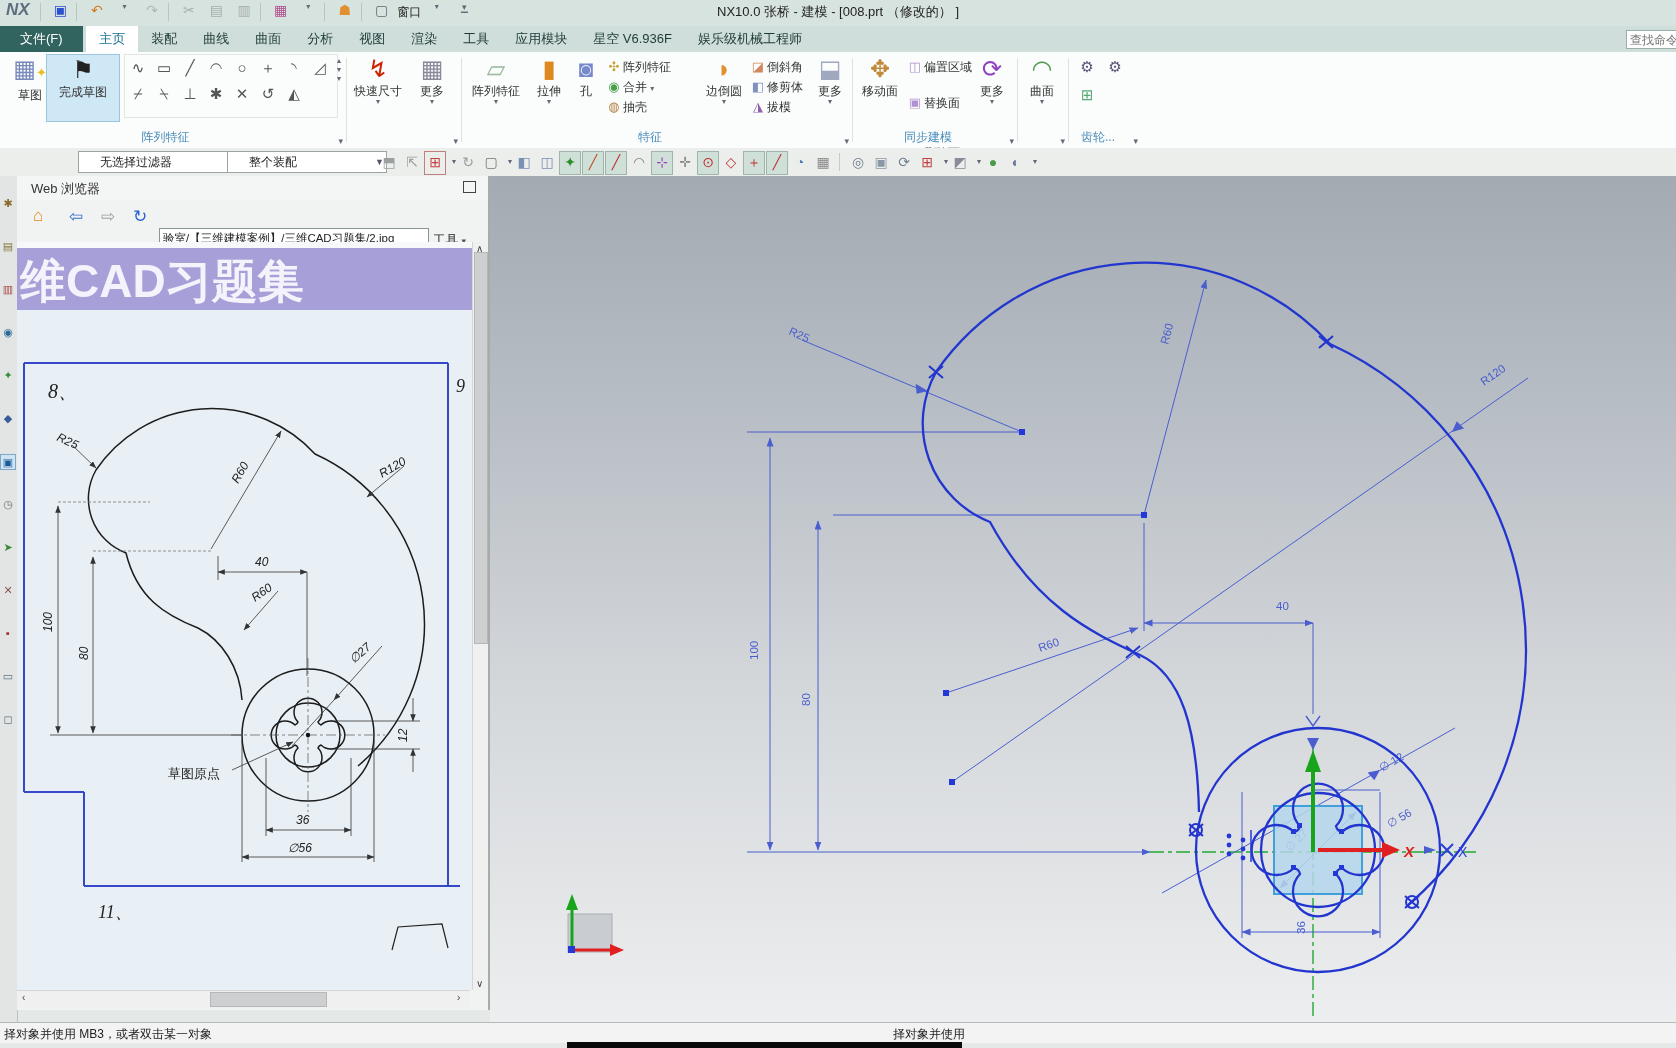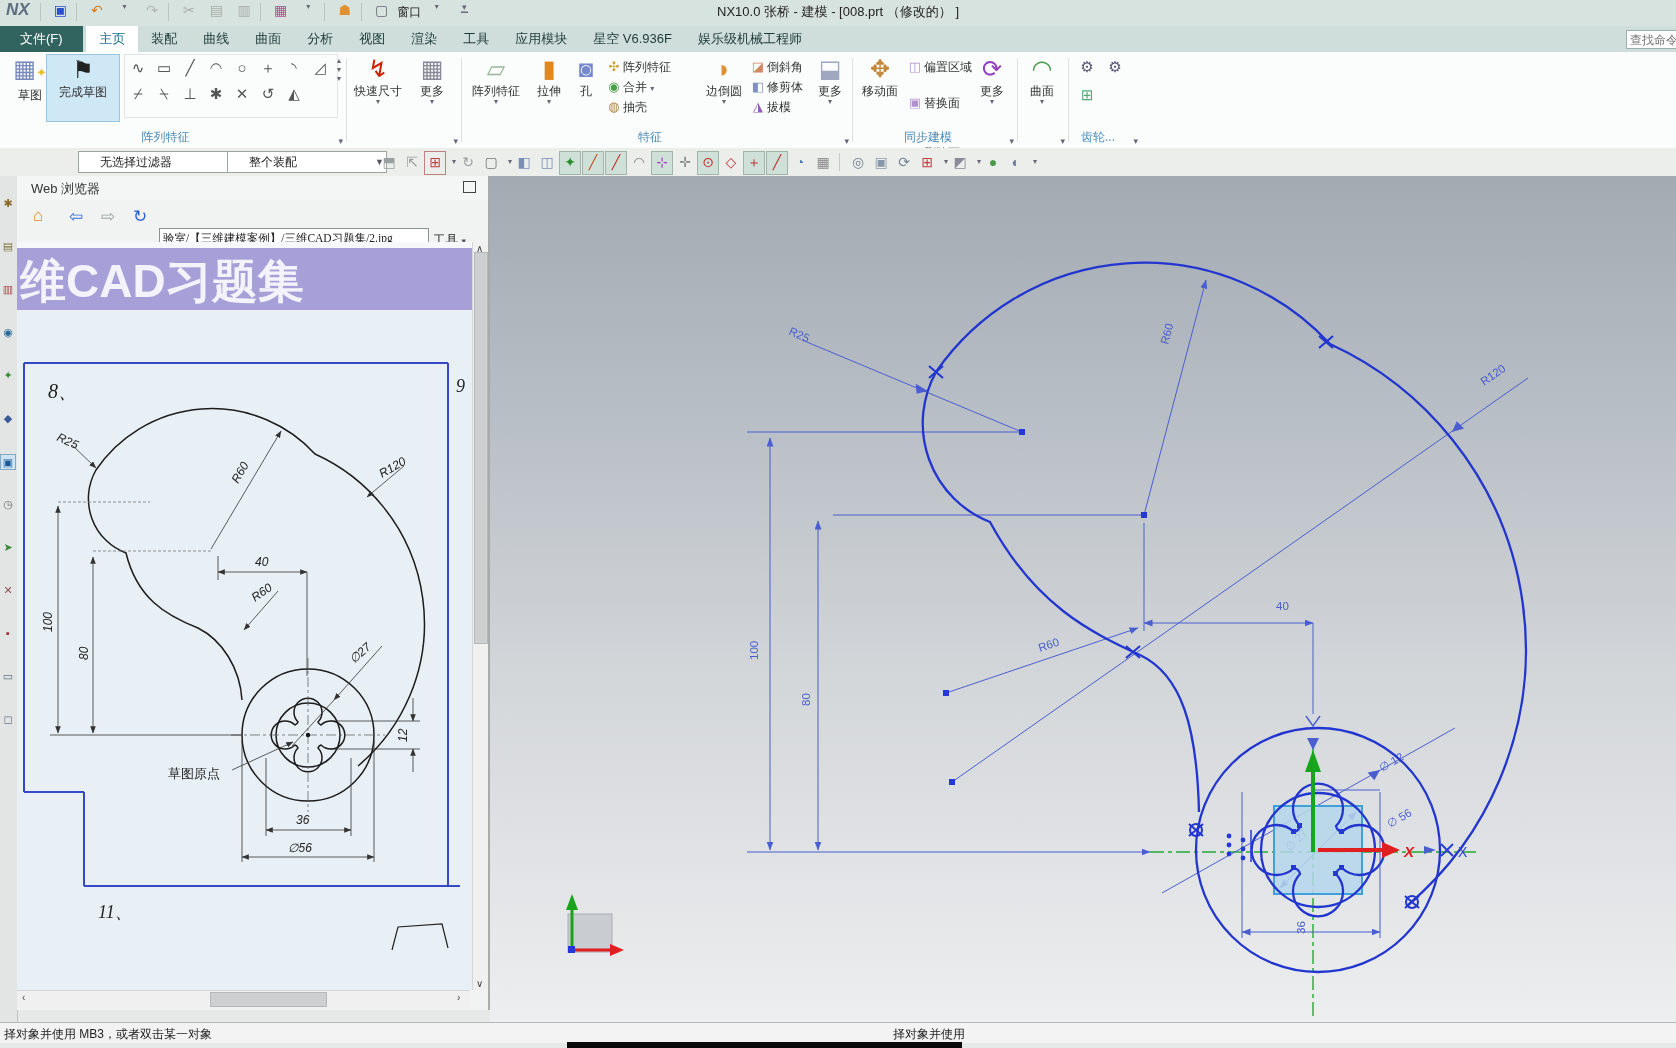--- a/index.html
+++ b/index.html
@@ -44,21 +44,21 @@
   .resstrip{left:0;top:176px;width:17px;height:846px;background:#e2e5e3;border-right:1px solid #bfc4c1;}
   .resico{position:absolute;left:1px;width:14px;height:14px;text-align:center;font-size:11px;line-height:14px;cursor:default;}
   .resico.current{background:#cfe4f2;border:1px solid #7fa8c8;left:0;}
   
   .bpanel{left:17px;top:176px;width:471px;height:834px;background:#f1f3f2;border-right:2px solid #a7aca9;}
   .bphead{position:absolute;left:0;top:0;width:100%;height:24px;background:#f4f6f5;text-align:center;}
   .bptitle{position:absolute;left:14px;top:4px;font-size:13px;color:#333;}
   .bprestore{position:absolute;right:12px;top:5px;width:11px;height:10px;border:1.5px solid #444;}
   .bpnav{position:absolute;left:0;top:24px;width:100%;height:38px;}
   .navico{position:absolute;top:6px;font-size:17px;cursor:default;}
-  .addr{position:absolute;left:142px;top:28px;width:262px;height:19px;border:1px solid #8a9590;background:#fff;font-size:11.5px;padding:0 3px;font-family:Liberation Serif, serif;color:#222;}
+  .addr{position:absolute;left:142px;top:28px;width:262px;height:19px;border:1px solid #8a9590;background:#fff;font-size:11.5px;padding:0 3px;font-family:Liberation Sans, sans-serif;color:#222;}
   .toolslbl{position:absolute;left:416px;top:32px;font-size:12.5px;color:#222;}
   
   .vscroll{position:absolute;left:455px;top:66px;width:15px;height:748px;background:#f0f0f0;border-left:1px solid #d5d5d5;}
   .vthumb{position:absolute;left:1px;top:10px;width:12px;height:390px;background:#cdcfd1;border:1px solid #b5b7b9;}
   .sarrow{position:absolute;font-size:10px;color:#444;left:3px;}
   .hscroll{position:absolute;left:0px;top:814px;width:453px;height:17px;background:#f0f0f0;border-top:1px solid #d5d5d5;}
   .hthumb{position:absolute;left:193px;top:1px;width:115px;height:13px;background:#cdcfd1;border:1px solid #b5b7b9;}
   
   .viewport{left:490px;top:176px;width:1186px;height:846px;background:linear-gradient(180deg,#a3aab2 0%,#b8bec5 28%,#d5d8db 62%,#eceeef 100%);}
   

